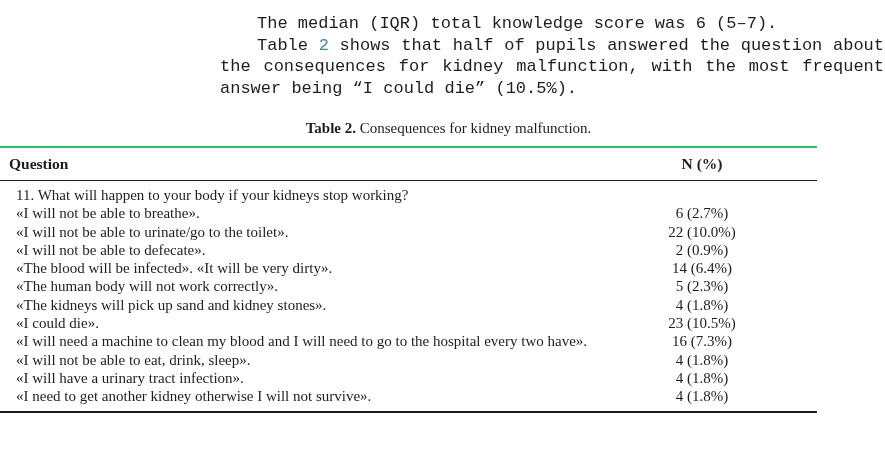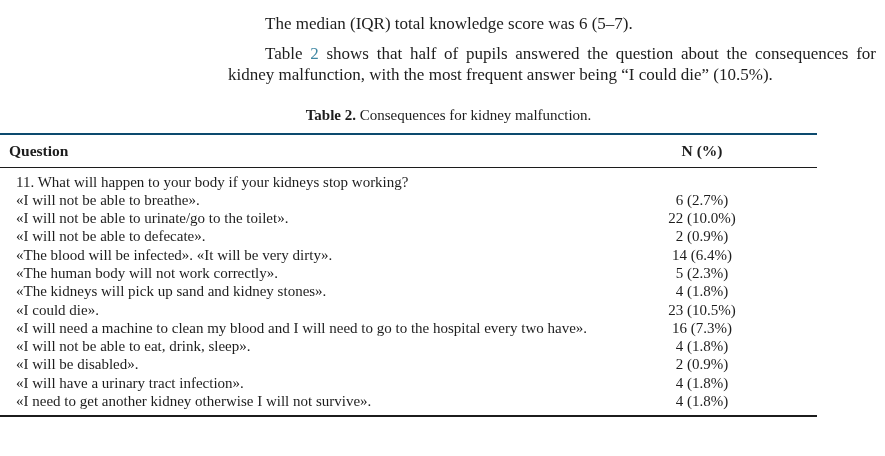--- a/index.html
+++ b/index.html
@@ -16,39 +16,40 @@
     position: relative;
   }
   .intro {
     margin: 13px 0 0 220px;
     width: 664px;
     text-align: justify;
     font-size: 17px;
     line-height: 21.5px;
   }
   .para {
-    margin: 8px;
+    margin: 0;
     text-indent: 37px;
+    font-family: Liberation Mono, monospace;
   }
   .ref-link {
     color: #3f87a3;
     text-decoration: none;
     cursor: pointer;
   }
   .caption {
     margin: 21px 0 9px 12px;
     text-align: center;
     font-size: 15px;
   }
   .caption .cap-label { font-weight: bold; }
   table.tbl {
     width: 817px;
     border-collapse: collapse;
     font-size: 15px;
-    border-top: 2px solid #0c4a6e;
+    border-top: 2px solid #22c55e;
     border-bottom: 2px solid #1c1c1c;
   }
   table.tbl thead tr {
     border-bottom: 1.5px solid #1c1c1c;
   }
   th.q-col {
     text-align: left;
     font-size: 15.5px;
     font-weight: bold;
     padding: 7px 0 7px 9px;
@@ -125,24 +126,20 @@
         </tr>
         <tr>
           <td class="q-cell">«I will need a machine to clean my blood and I will need to go to the hospital every two have».</td>
           <td class="n-cell">16 (7.3%)</td>
         </tr>
         <tr>
           <td class="q-cell">«I will not be able to eat, drink, sleep».</td>
           <td class="n-cell">4 (1.8%)</td>
         </tr>
         <tr>
-          <td class="q-cell">«I will be disabled».</td>
-          <td class="n-cell">2 (0.9%)</td>
-        </tr>
-        <tr>
           <td class="q-cell">«I will have a urinary tract infection».</td>
           <td class="n-cell">4 (1.8%)</td>
         </tr>
         <tr>
           <td class="q-cell">«I need to get another kidney otherwise I will not survive».</td>
           <td class="n-cell">4 (1.8%)</td>
         </tr>
       </tbody>
   </table>
 

